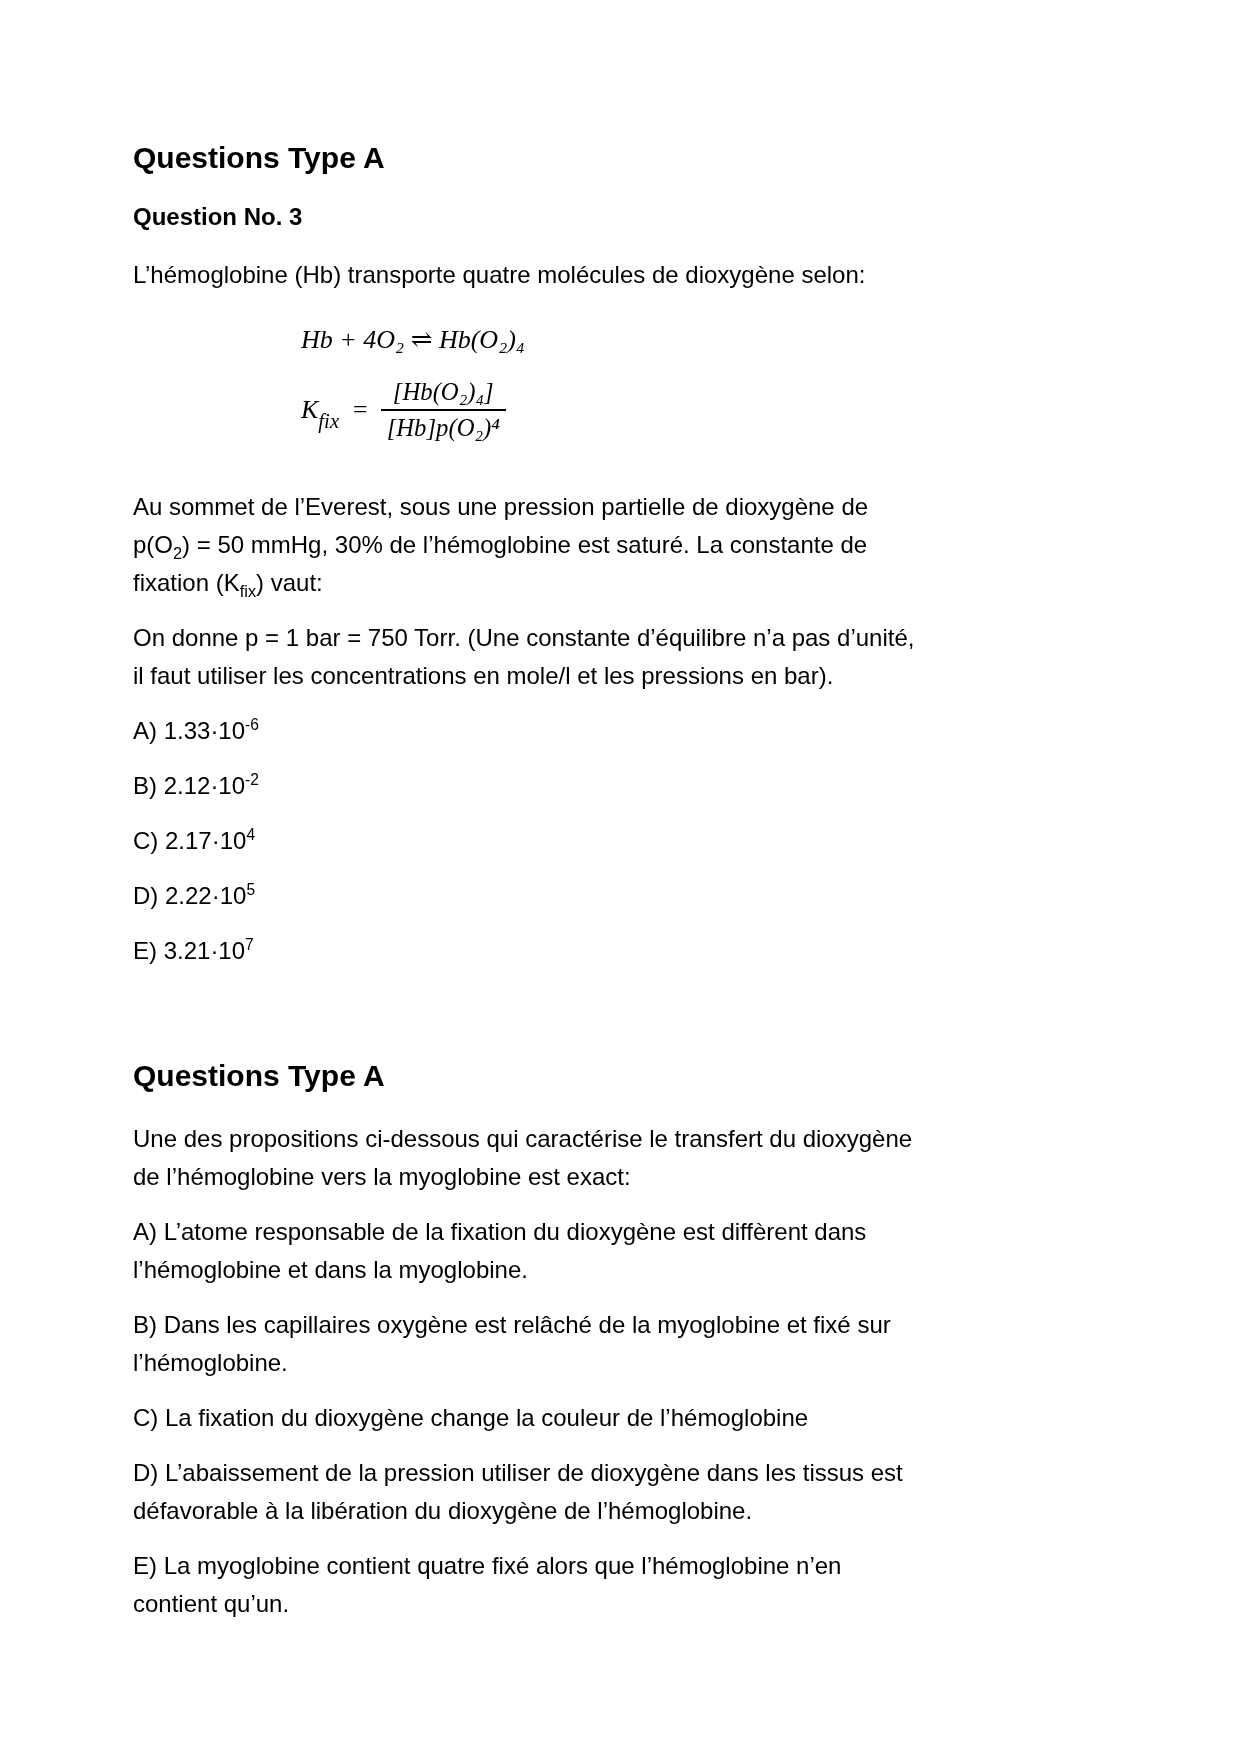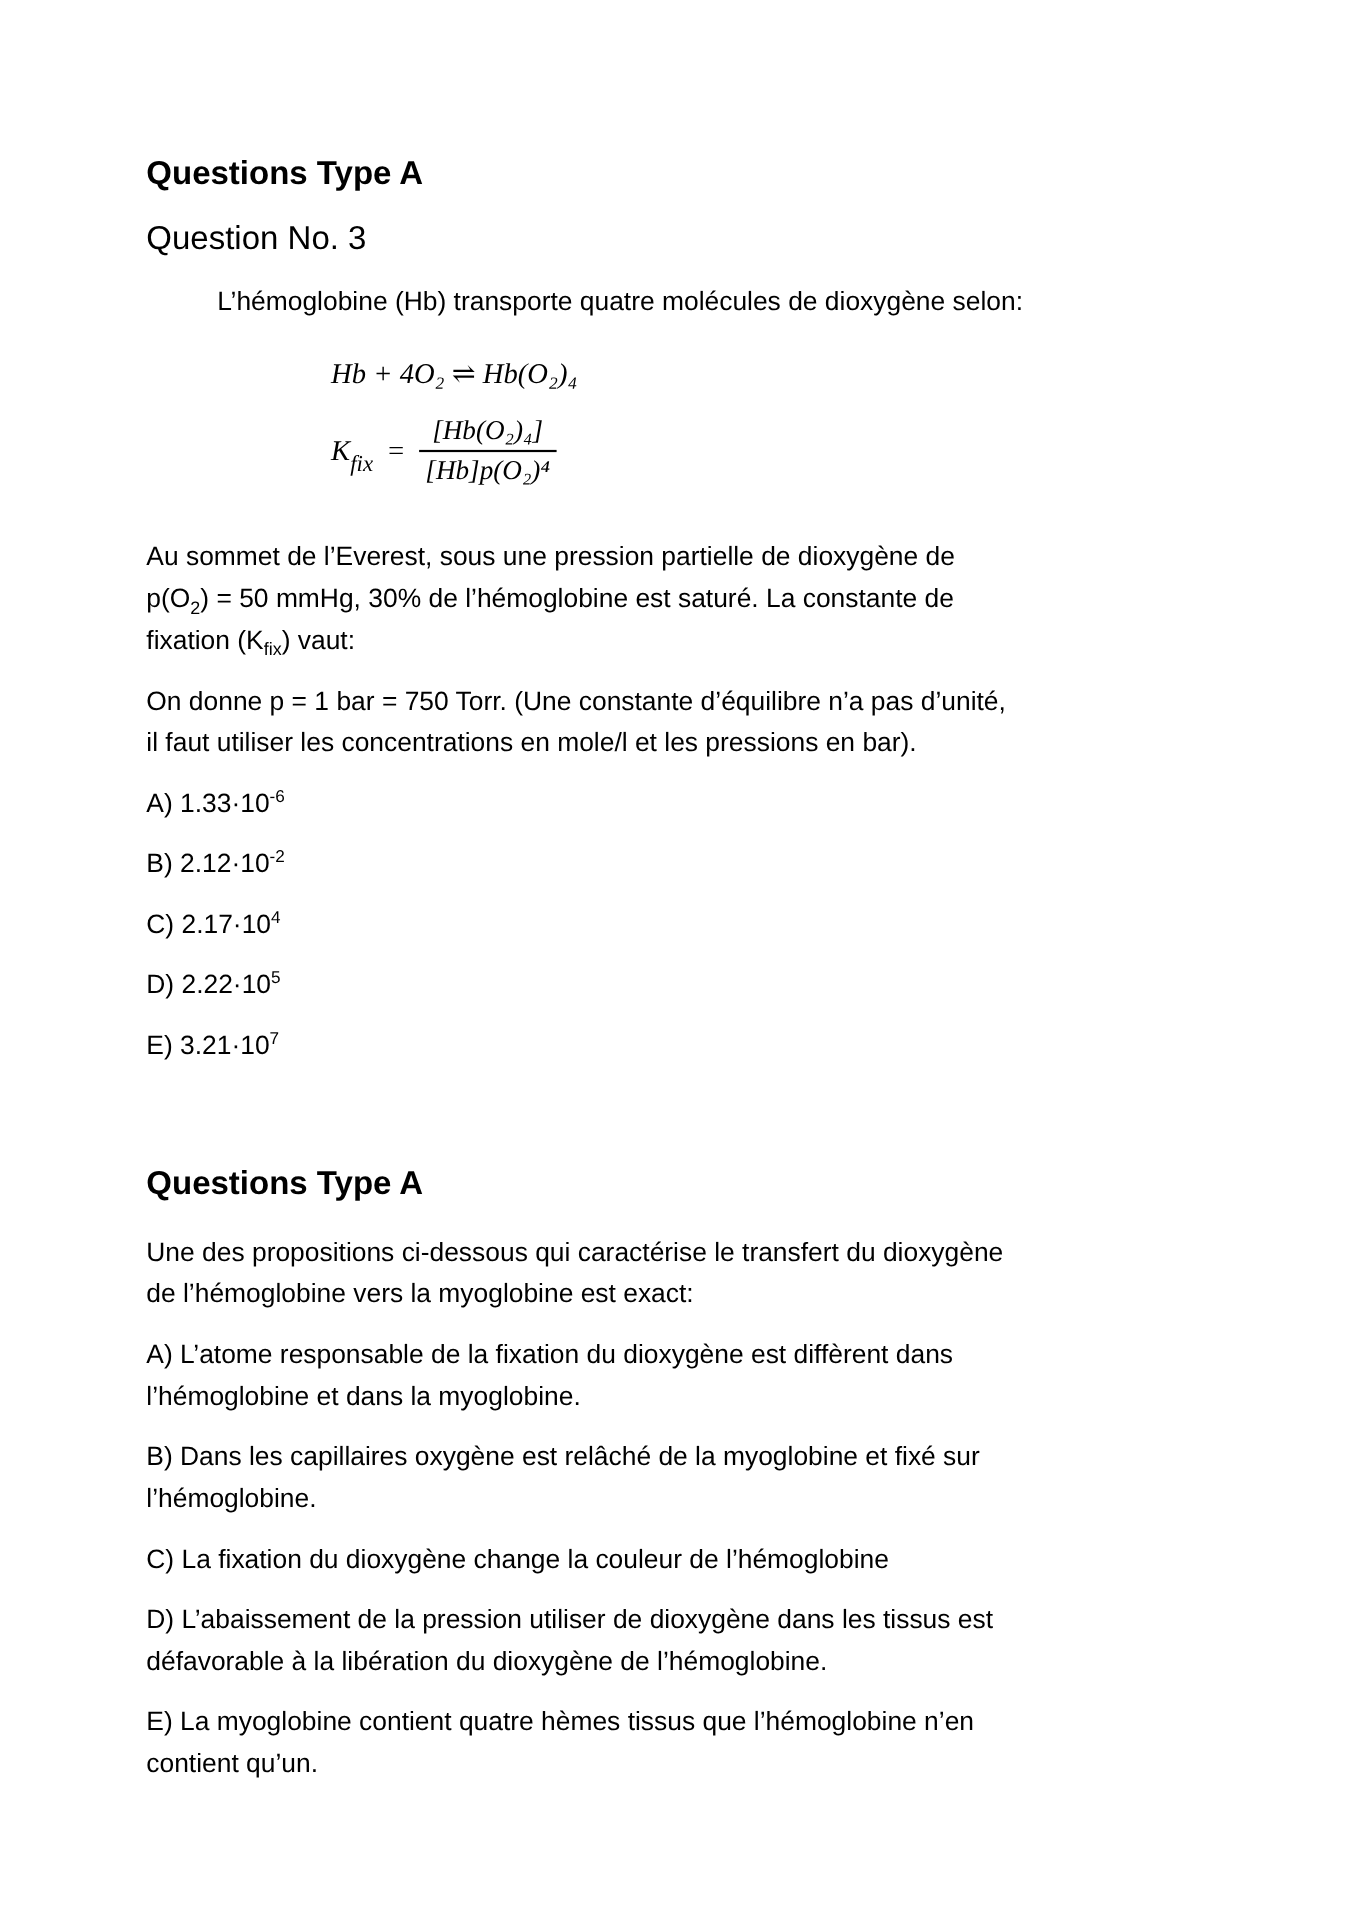--- a/index.html
+++ b/index.html
@@ -14,31 +14,31 @@
     color: #000000;
     overflow: hidden;
   }
   h1.section-heading {
     font-size: 30px;
     line-height: 36px;
     font-weight: bold;
     margin: 0 0 26px 0;
   }
   h2.question-label {
-    font-size: 30px;
+    font-size: 24px;
     line-height: 30px;
-    font-weight: normal;
+    font-weight: bold;
     margin: 0 0 24px 0;
   }
   p.body {
     font-size: 24px;
     line-height: 38px;
     margin: 0 0 17px 0;
   }
-  p.intro { margin-bottom: 30px; text-align: right; }
+  p.intro { margin-bottom: 30px; }
   sub.tsub { font-size: 0.68em; line-height: 0; }
   sup.texp { font-size: 0.65em; line-height: 0; }
   .equation {
     font-family: "Liberation Serif", "DejaVu Serif", "DejaVu Sans", serif;
     font-style: italic;
     font-size: 26px;
     margin-left: 168px;
     color: #000000;
   }
   .equation.reaction {
@@ -103,16 +103,16 @@
 
   <section class="section-4">
     <h1 class="section-heading">Questions Type A</h1>
 
     <p class="body">Une des propositions ci-dessous qui caractérise le transfert du dioxygène de l’hémoglobine vers la myoglobine est exact:</p>
 
     <p class="body option">A) L’atome responsable de la fixation du dioxygène est diffèrent dans l’hémoglobine et dans la myoglobine.</p>
     <p class="body option">B) Dans les capillaires oxygène est relâché de la myoglobine et fixé sur l’hémoglobine.</p>
     <p class="body option">C) La fixation du dioxygène change la couleur de l’hémoglobine</p>
     <p class="body option">D) L’abaissement de la pression utiliser de dioxygène dans les tissus est défavorable à la libération du dioxygène de l’hémoglobine.</p>
-    <p class="body option">E) La myoglobine contient quatre hèmes tissus que l’hémoglobine n’en contient qu’un.</p>
+    <p class="body option">E) La myoglobine contient quatre fixé alors que l’hémoglobine n’en contient qu’un.</p>
   </section>
 
 </div>
 
 </body></html>

